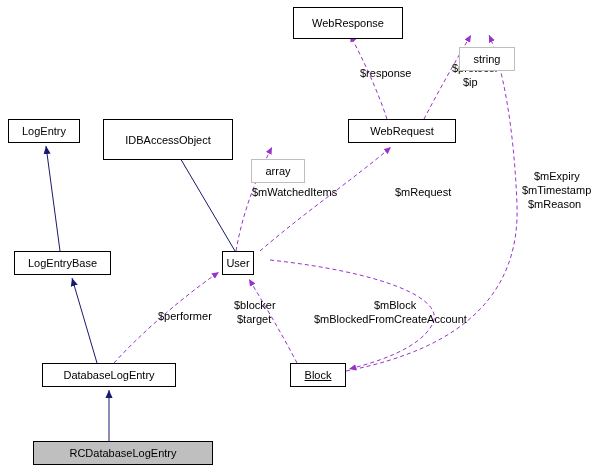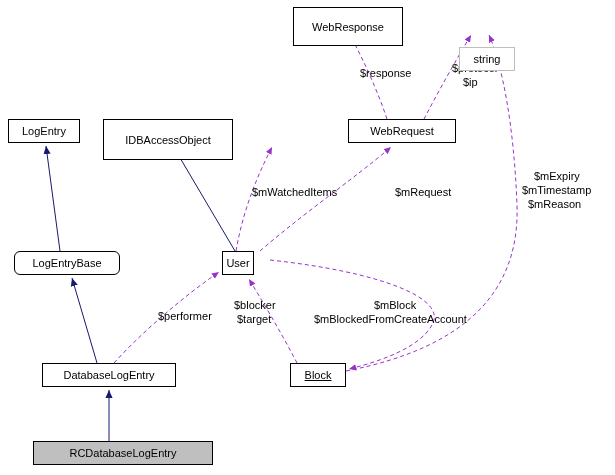--- a/index.html
+++ b/index.html
@@ -77,32 +77,33 @@
 
     <text x="158" y="320">$performer</text>
 
     <text x="234" y="309">$blocker</text>
     <text x="237" y="323">$target</text>
 
     <text x="374" y="309">$mBlock</text>
     <text x="314" y="323">$mBlockedFromCreateAccount</text>
   </svg>
 
-  <div class="node" style="left:293px; top:7px; width:110px; height:39px;">WebResponse</div>
+  <div class="node" style="left:293px; top:7px; width:110px; height:32px;">WebResponse</div>
 
   <div class="node muted" style="left:459px; top:7px; width:56px; height:24px;">string</div>
 
   <div class="node" style="left:8px; top:119px; width:72px; height:24px;">LogEntry</div>
 
   <div class="node" style="left:103px; top:119px; width:130px; height:41px;">IDBAccessObject</div>
 
+  <div class="node muted" style="left:251px; top:119px; width:54px; height:24px;">array</div>
 
   <div class="node" style="left:348px; top:119px; width:108px; height:24px;">WebRequest</div>
 
-  <div class="node" style="left:14px; top:251px; width:106px; height:24px;border-radius:6px;">LogEntryBase</div>
+  <div class="node" style="left:14px; top:251px; width:97px; height:24px;">LogEntryBase</div>
 
   <div class="node" style="left:222px; top:251px; width:32px; height:24px;">User</div>
 
   <div class="node" style="left:42px; top:363px; width:134px; height:24px;">DatabaseLogEntry</div>
 
   <div class="node" style="left:290px; top:363px; width:56px; height:24px;text-decoration:underline;">Block</div>
 
   <div class="node highlight" style="left:33px; top:441px; width:180px; height:24px;">RCDatabaseLogEntry</div>
 
 </div>

